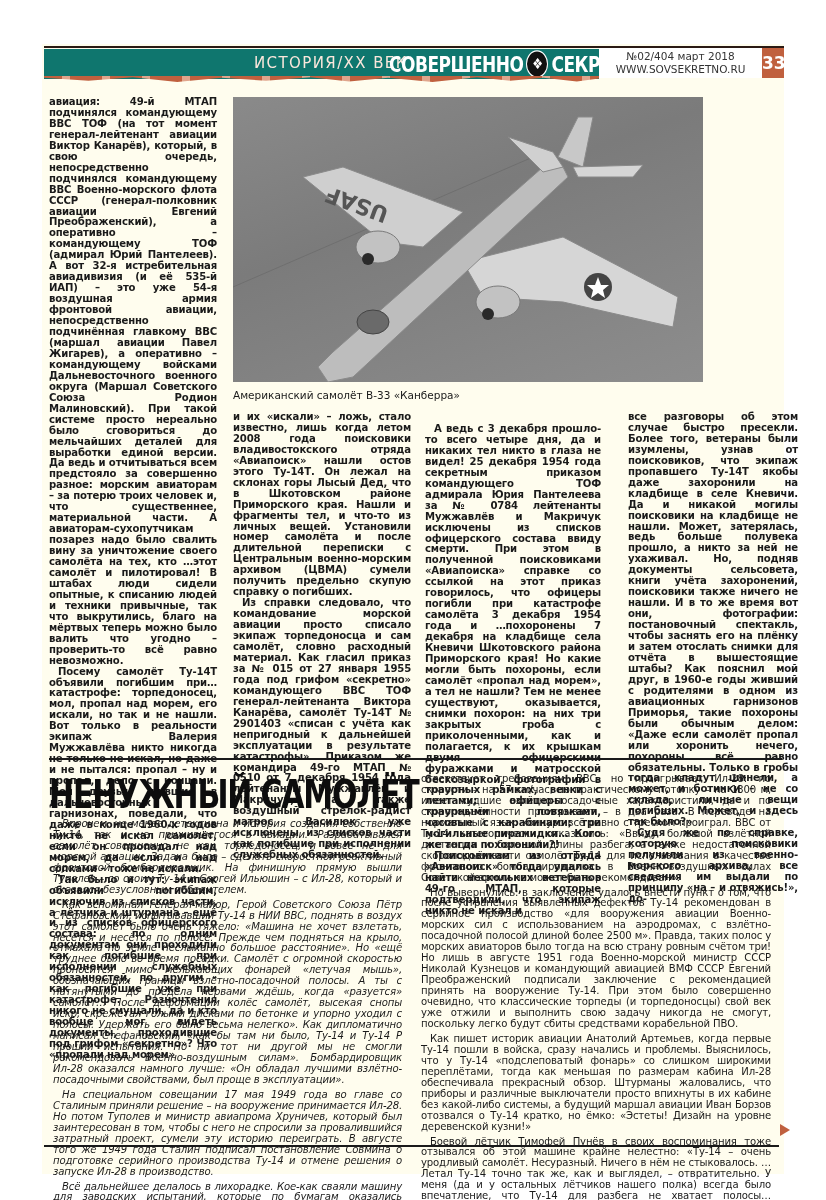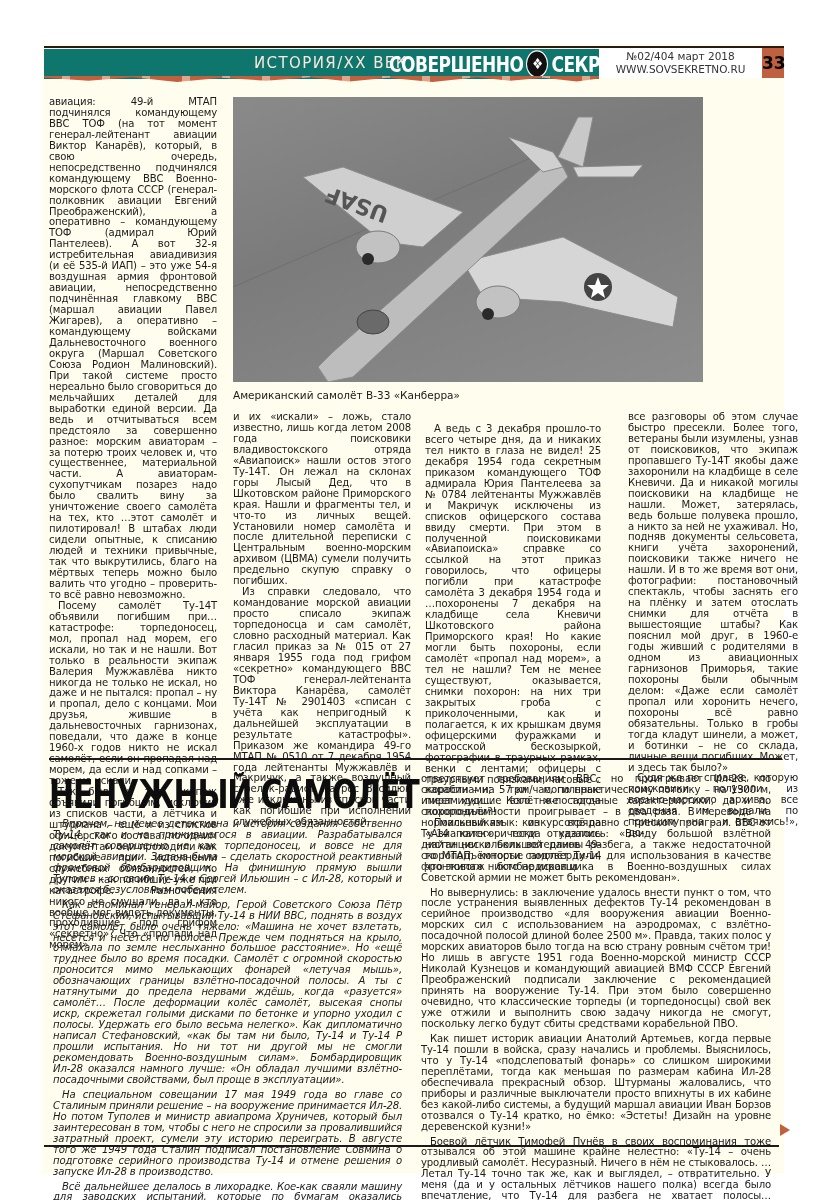--- a/index.html
+++ b/index.html
@@ -33,32 +33,32 @@
     display: inline-flex; align-items: center; justify-content: center; color: #fff; font-size: 12px;
     border: 1px solid #fff;
   }
   .mast-issue {
     position: absolute; left: 555px; top: 0; width: 163px; height: 30px; background: #fff;
     text-align: center; font-size: 10.5px; line-height: 13px; padding-top: 2px; box-sizing: border-box;
     font-family: "DejaVu Sans", sans-serif; color: #333;
   }
   .mast-page {
     position: absolute; left: 718px; top: 0; width: 22px; height: 30px; background: #c0603e;
-    color: #000000; font-size: 17px; font-weight: bold; text-align: center; line-height: 30px;
+    color: #ffffff; font-size: 17px; font-weight: bold; text-align: center; line-height: 30px;
     font-family: "DejaVu Sans", sans-serif;
   }
   .torn-edge {
     position: absolute; left: 44px; top: 76px; width: 555px; height: 6px;
     background: repeating-linear-gradient(90deg, #c0603e 0 18px, #e0a58c 18px 26px, #c0603e 26px 40px);
     clip-path: polygon(0 0,100% 0,100% 40%,96% 90%,90% 30%,84% 80%,78% 20%,70% 100%,62% 30%,55% 90%,48% 20%,40% 80%,32% 30%,24% 100%,16% 20%,8% 80%,0 30%);
   }
   
   .col {
     position: absolute; font-family: "DejaVu Sans", sans-serif; font-size: 10.1px; line-height: 10.95px;
-    text-align: justify; color: #1a1a1a; letter-spacing: -0.15px;
+    text-align: justify; color: #1a1a1a; letter-spacing: -0.15px; font-weight: bold;
   }
   .col p { margin: 0; text-indent: 9px; }
   .col p.noindent { text-indent: 0; }
   
   .photo {
     position: absolute; left: 233px; top: 97px; width: 470px; height: 285px;
     background: linear-gradient(160deg, #8a8a8a 0%, #7b7b7b 40%, #8d8d8d 100%);
     overflow: hidden;
   }
   .photo svg { display: block; }

